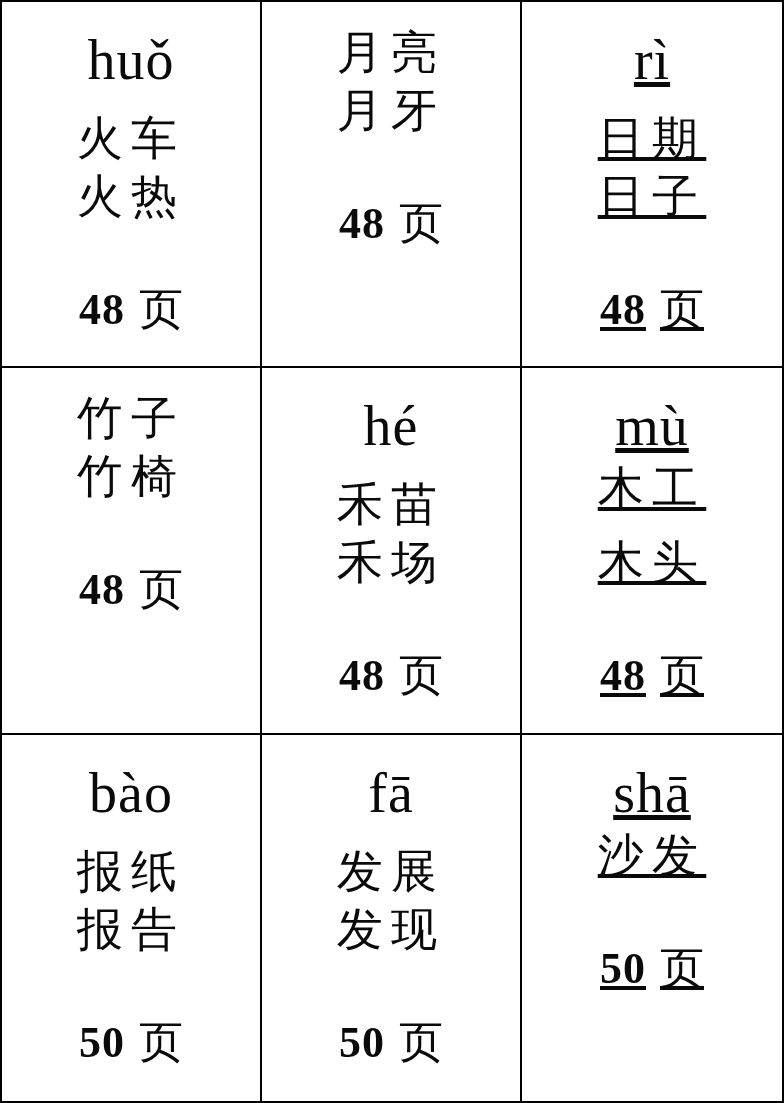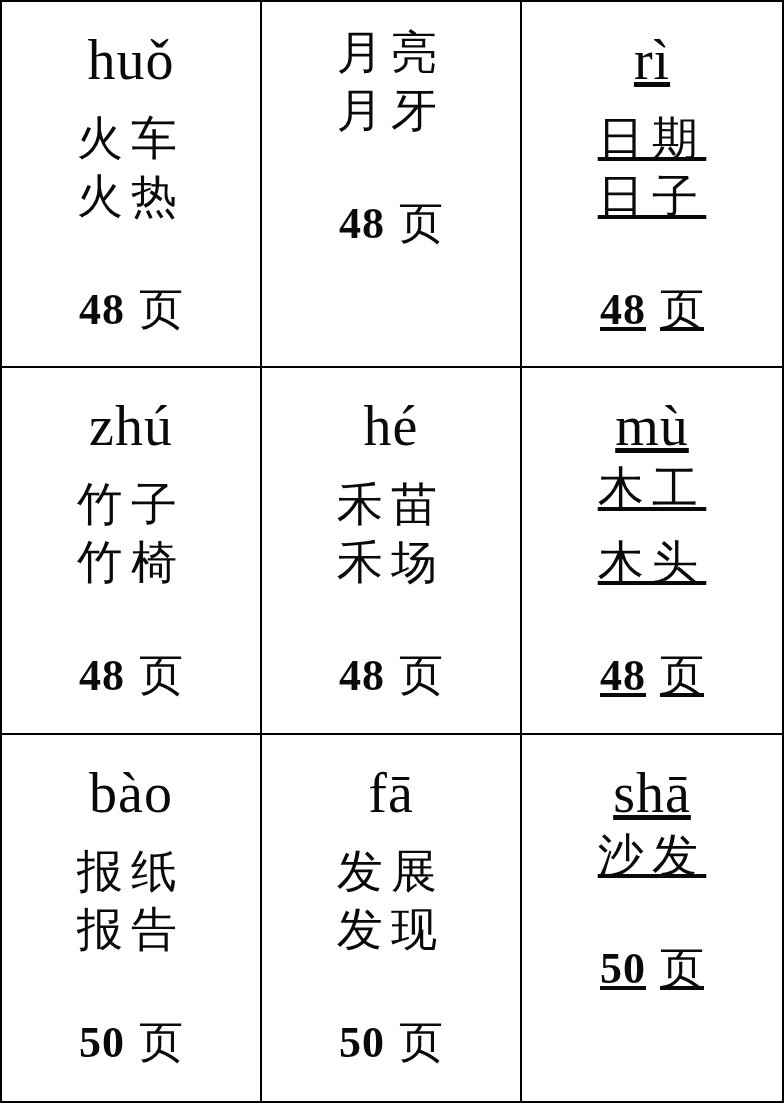--- a/index.html
+++ b/index.html
@@ -84,21 +84,20 @@
   <div class="cell">
     <div class="pinyin">rì</div>
     <div class="word word1">日期</div>
     <div class="word word2">日子</div>
     <div class="page">
       <span class="num">48</span><span class="unit">页</span>
     </div>
   </div>
 
   <div class="cell">
-    <div class="pinyin">zhú</div>
     <div class="word word1">竹子</div>
     <div class="word word2">竹椅</div>
     <div class="page">
       <span class="num">48</span><span class="unit">页</span>
     </div>
   </div>
 
   <div class="cell">
     <div class="pinyin">hé</div>
     <div class="word word1">禾苗</div>

